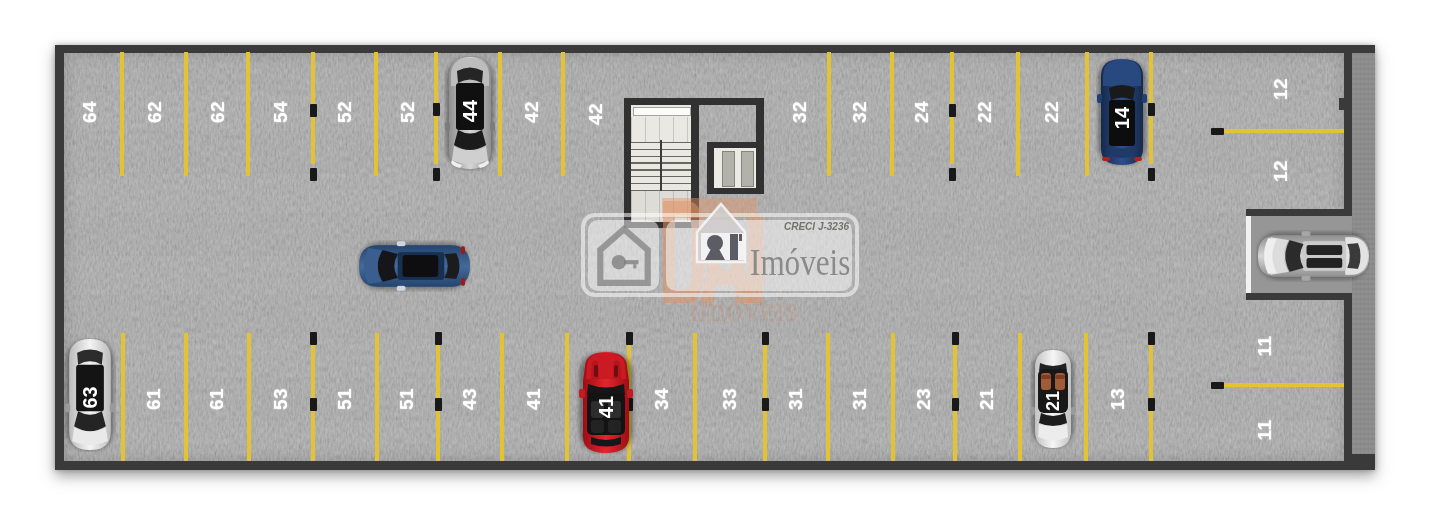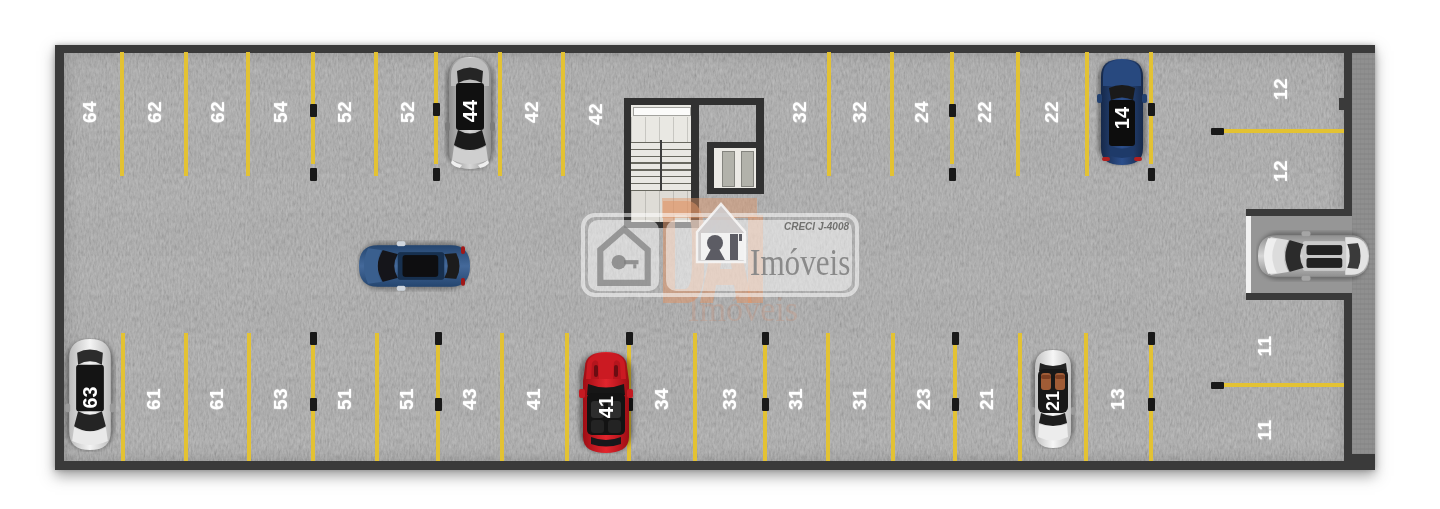--- a/index.html
+++ b/index.html
@@ -207,21 +207,21 @@
     <svg width="56" height="64" viewBox="0 0 56 64">
       <path d="M3,32 L27,4 L51,32 V62 H3 Z" fill="rgba(205,205,207,0.9)" stroke="rgba(248,248,248,0.85)" stroke-width="2.5"></path>
       <rect x="7" y="33" width="44" height="27" fill="rgba(243,243,243,0.95)"></rect>
       <circle cx="21" cy="43" r="8" fill="#5c5c64"></circle>
       <path d="M17,49 h8 l6,11 h-20 z" fill="#5c5c64"></path>
       <rect x="36" y="34" width="8" height="26" fill="#5c5c64"></rect>
       <rect x="45" y="34" width="3" height="7" fill="#5c5c64"></rect>
     </svg>
   </div>
 
-  <div class="abs" style="left:784px;top:221px;width:70px;height:14px;color:#71716f;font-size:10px;font-style:italic;font-weight:bold;font-family:'Liberation Sans',sans-serif;">CRECI J-4008</div>
+  <div class="abs" style="left:784px;top:221px;width:70px;height:14px;color:#71716f;font-size:10px;font-style:italic;font-weight:bold;font-family:'Liberation Sans',sans-serif;">CRECI J-3236</div>
 
   <div class="abs" style="left:750px;top:240px;width:120px;height:46px;color:#8a8a8a;
        font-family:'Liberation Serif',serif;font-size:38px;transform:scaleX(0.82);transform-origin:0 0;">Imóveis</div>
 
   <div class="abs" style="left:688px;top:288px;width:160px;height:40px;color:rgba(214,134,96,0.22);
        font-family:'Liberation Serif',serif;font-size:36px;transform:scaleX(0.95);transform-origin:0 0;">Imóveis</div>
 
   <div class="abs" style="left:444px;top:56px;width:52px;height:115px;">
     <svg width="52" height="115" viewBox="0 0 52 115">
       <defs>

